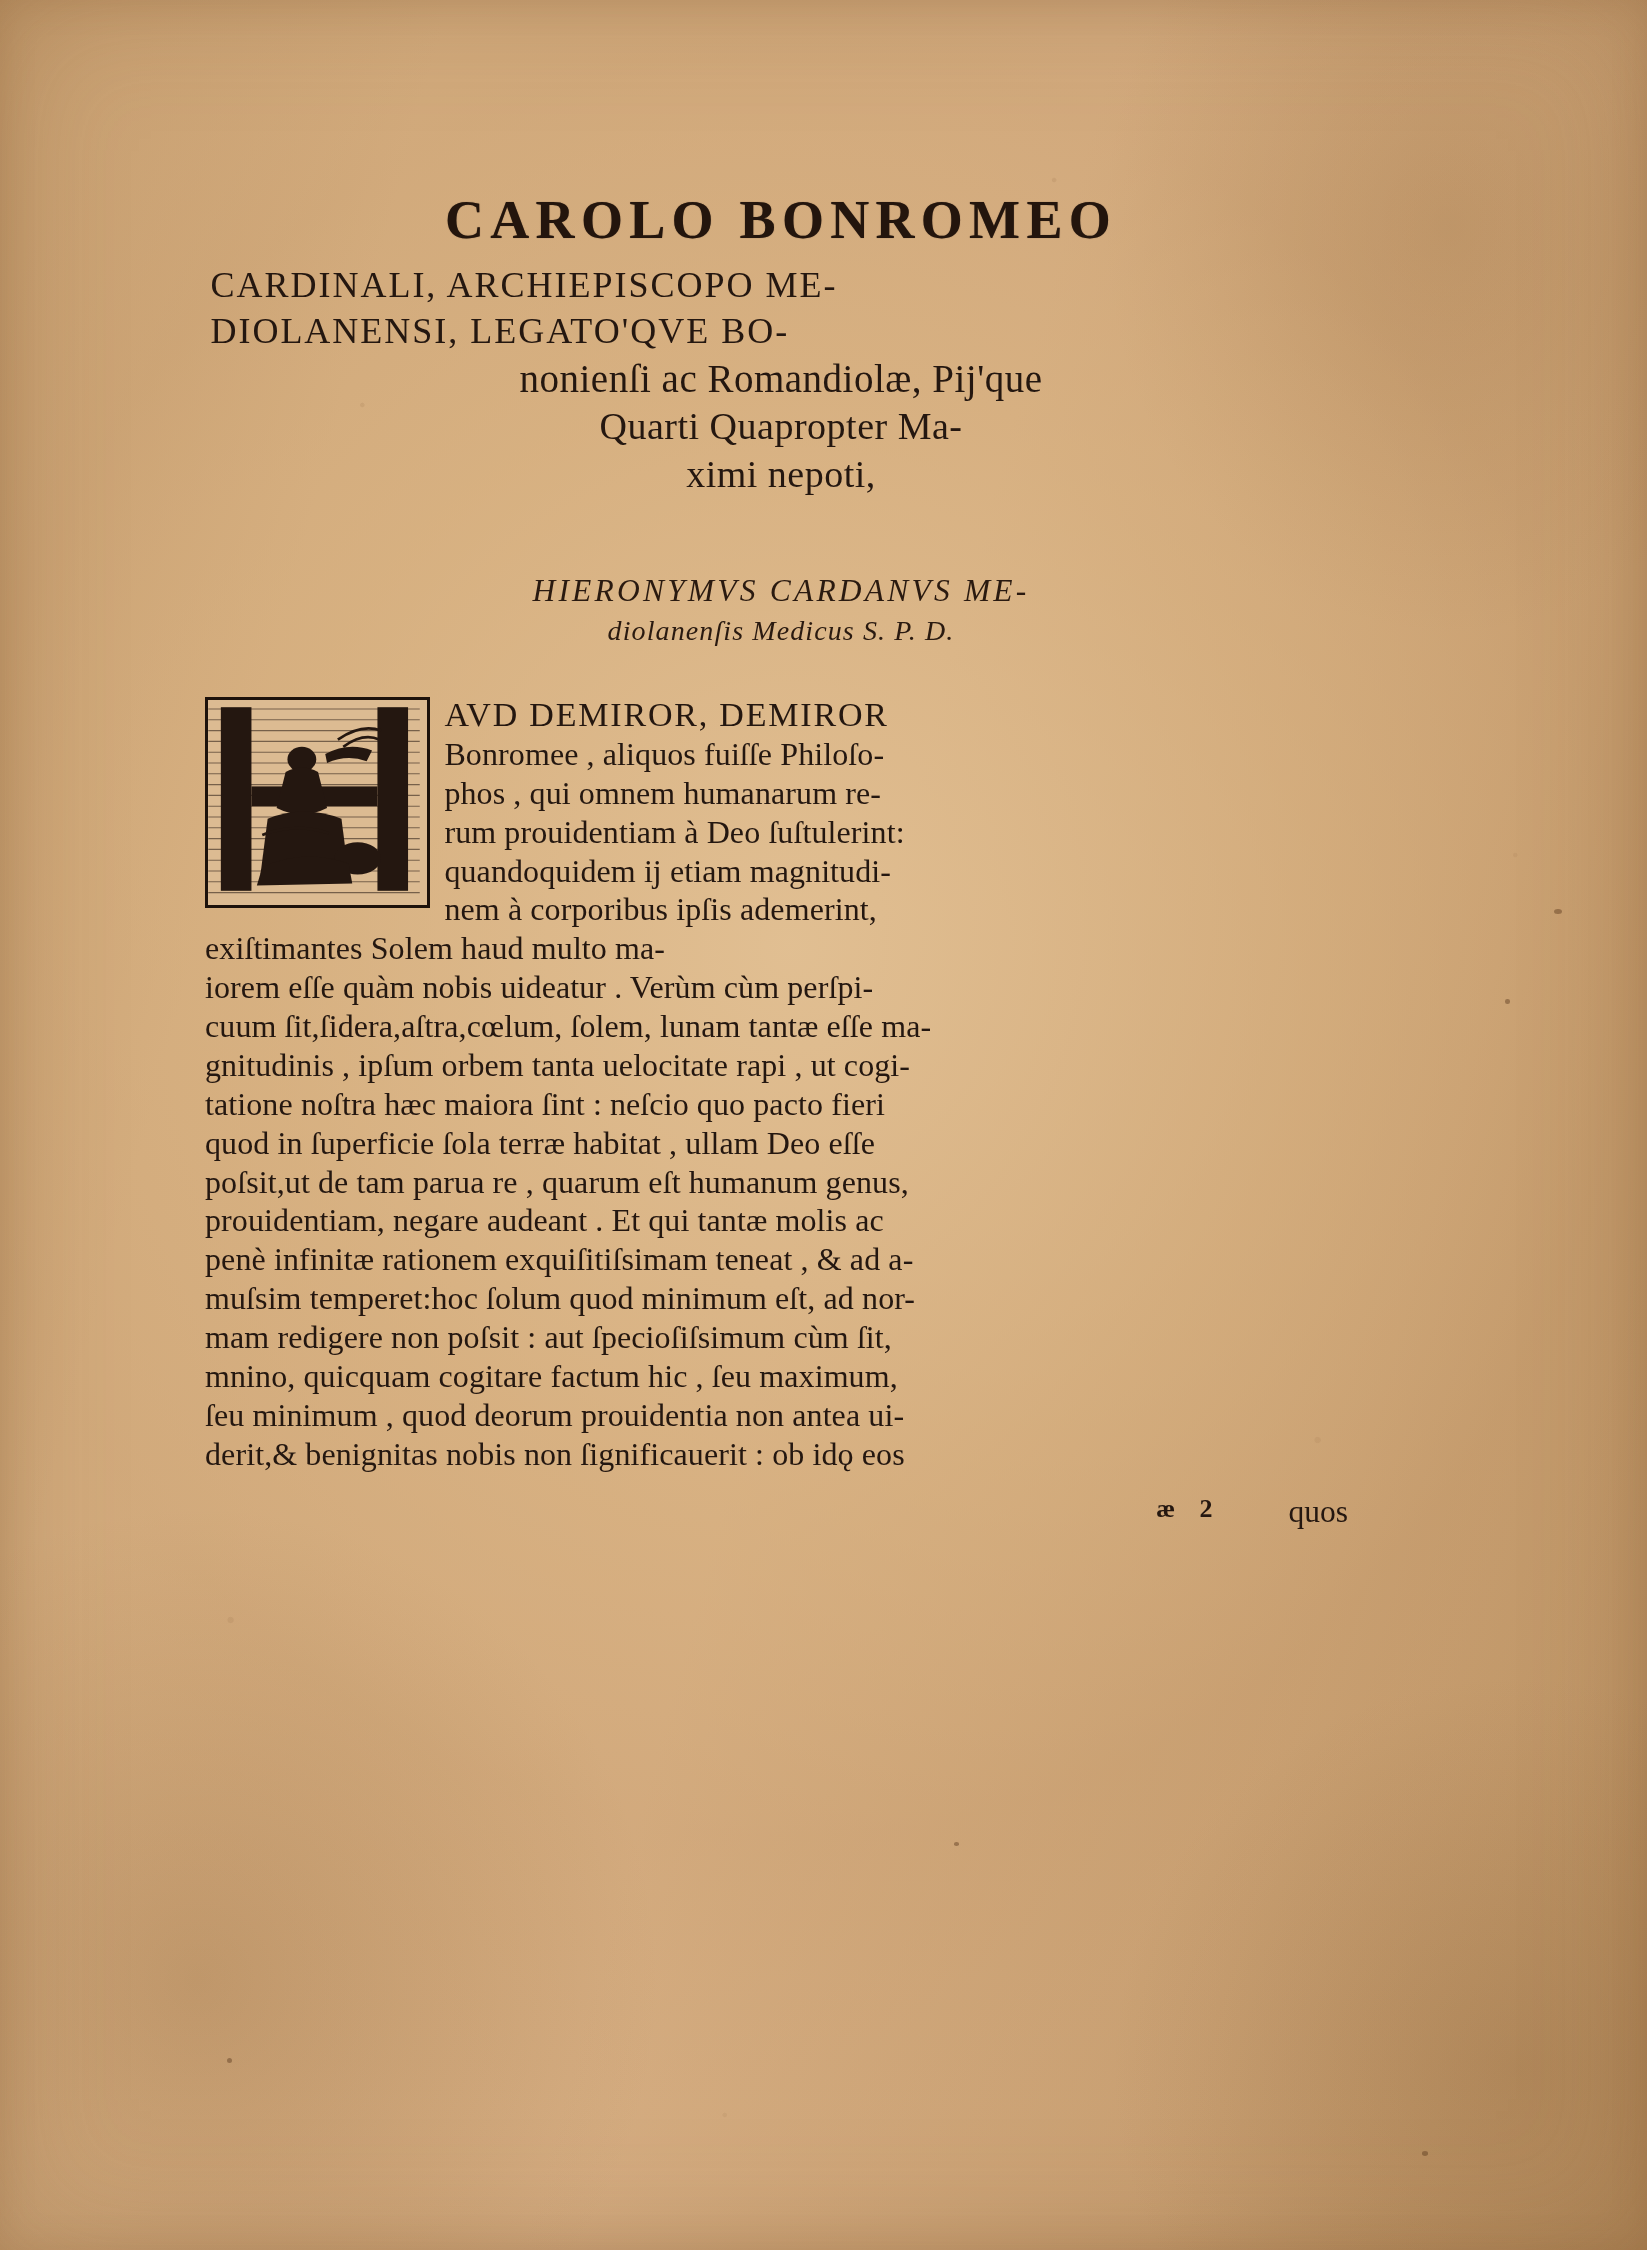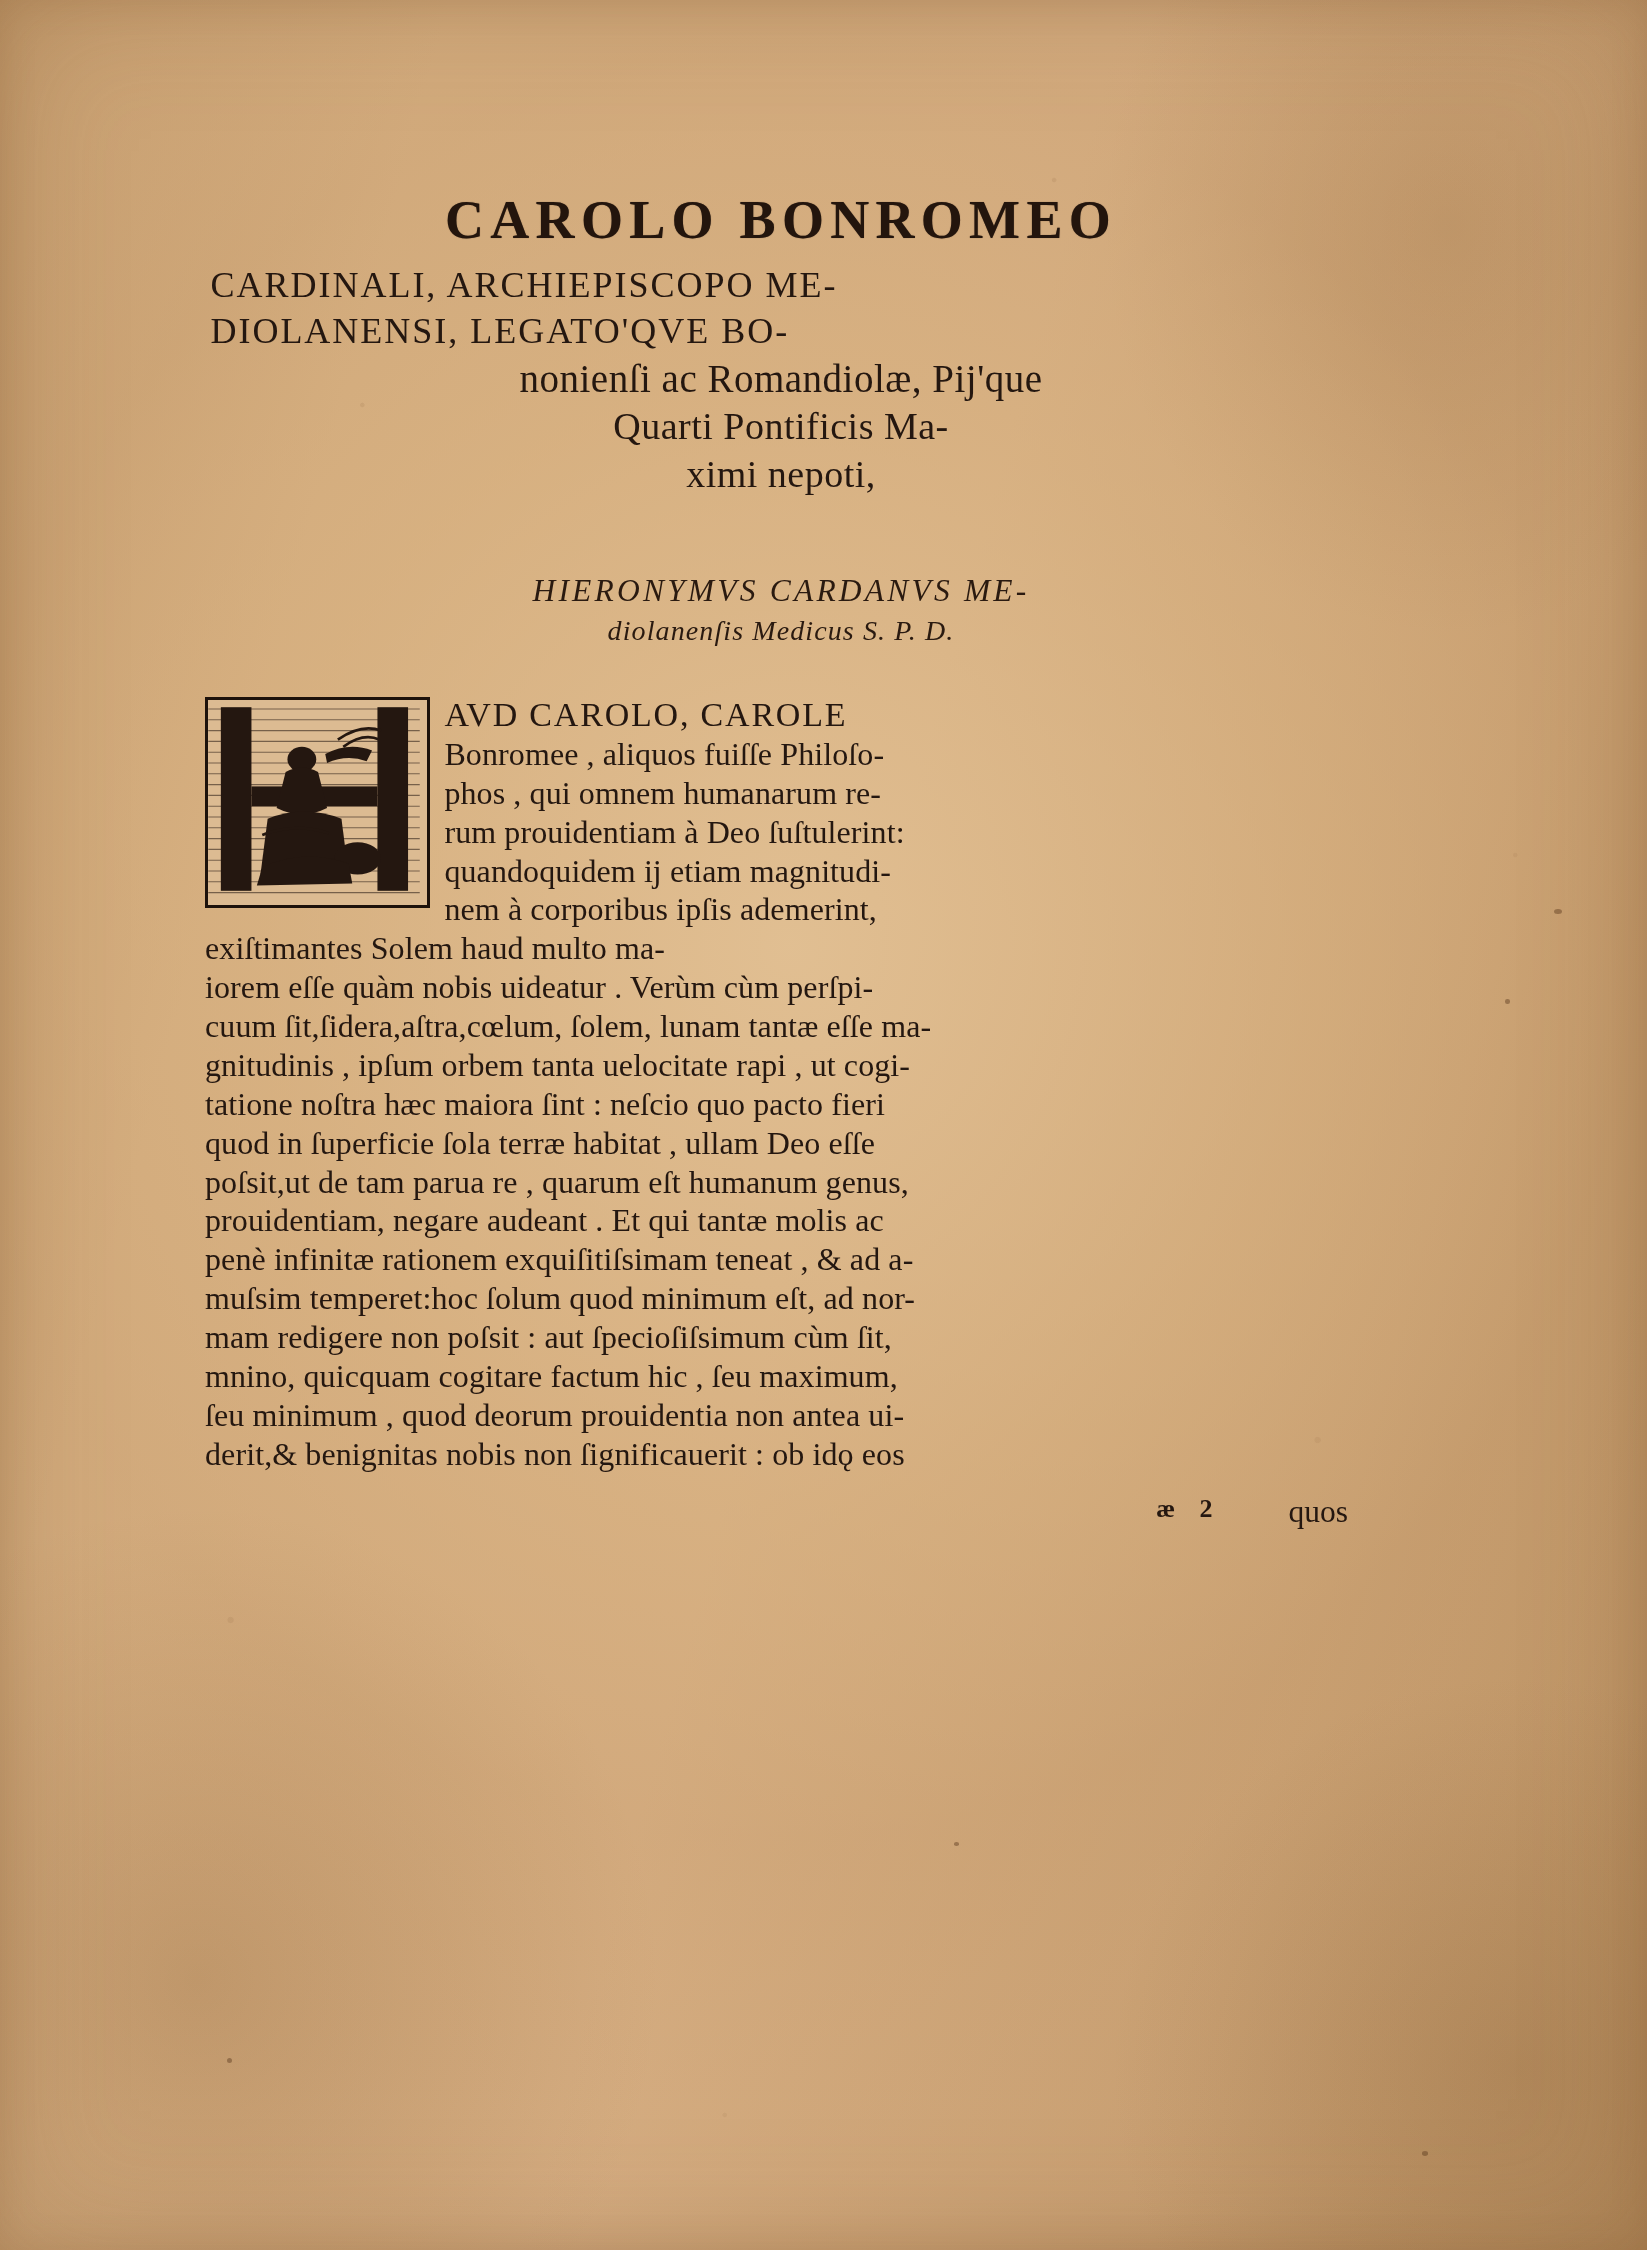--- a/index.html
+++ b/index.html
@@ -182,21 +182,21 @@
 <div class="page">
   <div class="grain"></div>
 
   <div class="content">
 
     <h1 class="title-main">CAROLO BONROMEO</h1>
 
     <div class="title-sub">CARDINALI, ARCHIEPISCOPO ME-</div>
     <div class="title-sub l2">DIOLANENSI,  LEGATO'QVE BO-</div>
     <div class="title-line-center">nonienſi ac Romandiolæ, Pij'que</div>
-    <div class="title-line-center small">Quarti Pontificis Ma-</div>
+    <div class="title-line-center small">Quarti Quapropter Ma-</div>
     <div class="title-line-center small">ximi nepoti,</div>
 
     <div class="salutation">
       <span class="sal1">HIERONYMVS CARDANVS ME-</span>
       <span class="sal2">diolanenſis Medicus S. P. D.</span>
     </div>
 
     <div class="body-block">
 
       <div class="dropcap">
@@ -238,21 +238,21 @@
           </g>
           <g stroke="#241710" stroke-width="3" fill="none">
             <path d="M150 52 q22 -16 40 -8"></path>
             <path d="M144 44 q26 -18 48 -10"></path>
             <path d="M60 150 q36 -14 74 -2"></path>
           </g>
         </svg>
       </div>
 
       <div class="para">
-        <span class="ln incipit">AVD CAROLO, CAROLE</span>
+        <span class="ln incipit">AVD DEMIROR, DEMIROR</span>
         <span class="ln">Bonromee , aliquos fuiſſe Philoſo-</span>
         <span class="ln">phos ,  qui  omnem  humanarum  re-</span>
         <span class="ln">rum  prouidentiam  à  Deo  ſuſtulerint:</span>
         <span class="ln">quandoquidem  ij  etiam  magnitudi-</span>
         <span class="ln">nem  à  corporibus  ipſis  ademerint,</span>
         <span class="ln">exiſtimantes  Solem  haud  multo  ma-</span>
         <span class="ln">iorem eſſe quàm nobis uideatur .   Verùm cùm perſpi-</span>
         <span class="ln">cuum ſit,ſidera,aſtra,cœlum, ſolem, lunam tantæ eſſe ma-</span>
         <span class="ln">gnitudinis ,  ipſum orbem  tanta uelocitate rapi , ut cogi-</span>
         <span class="ln">tatione noſtra hæc maiora ſint :  neſcio quo pacto fieri</span>

